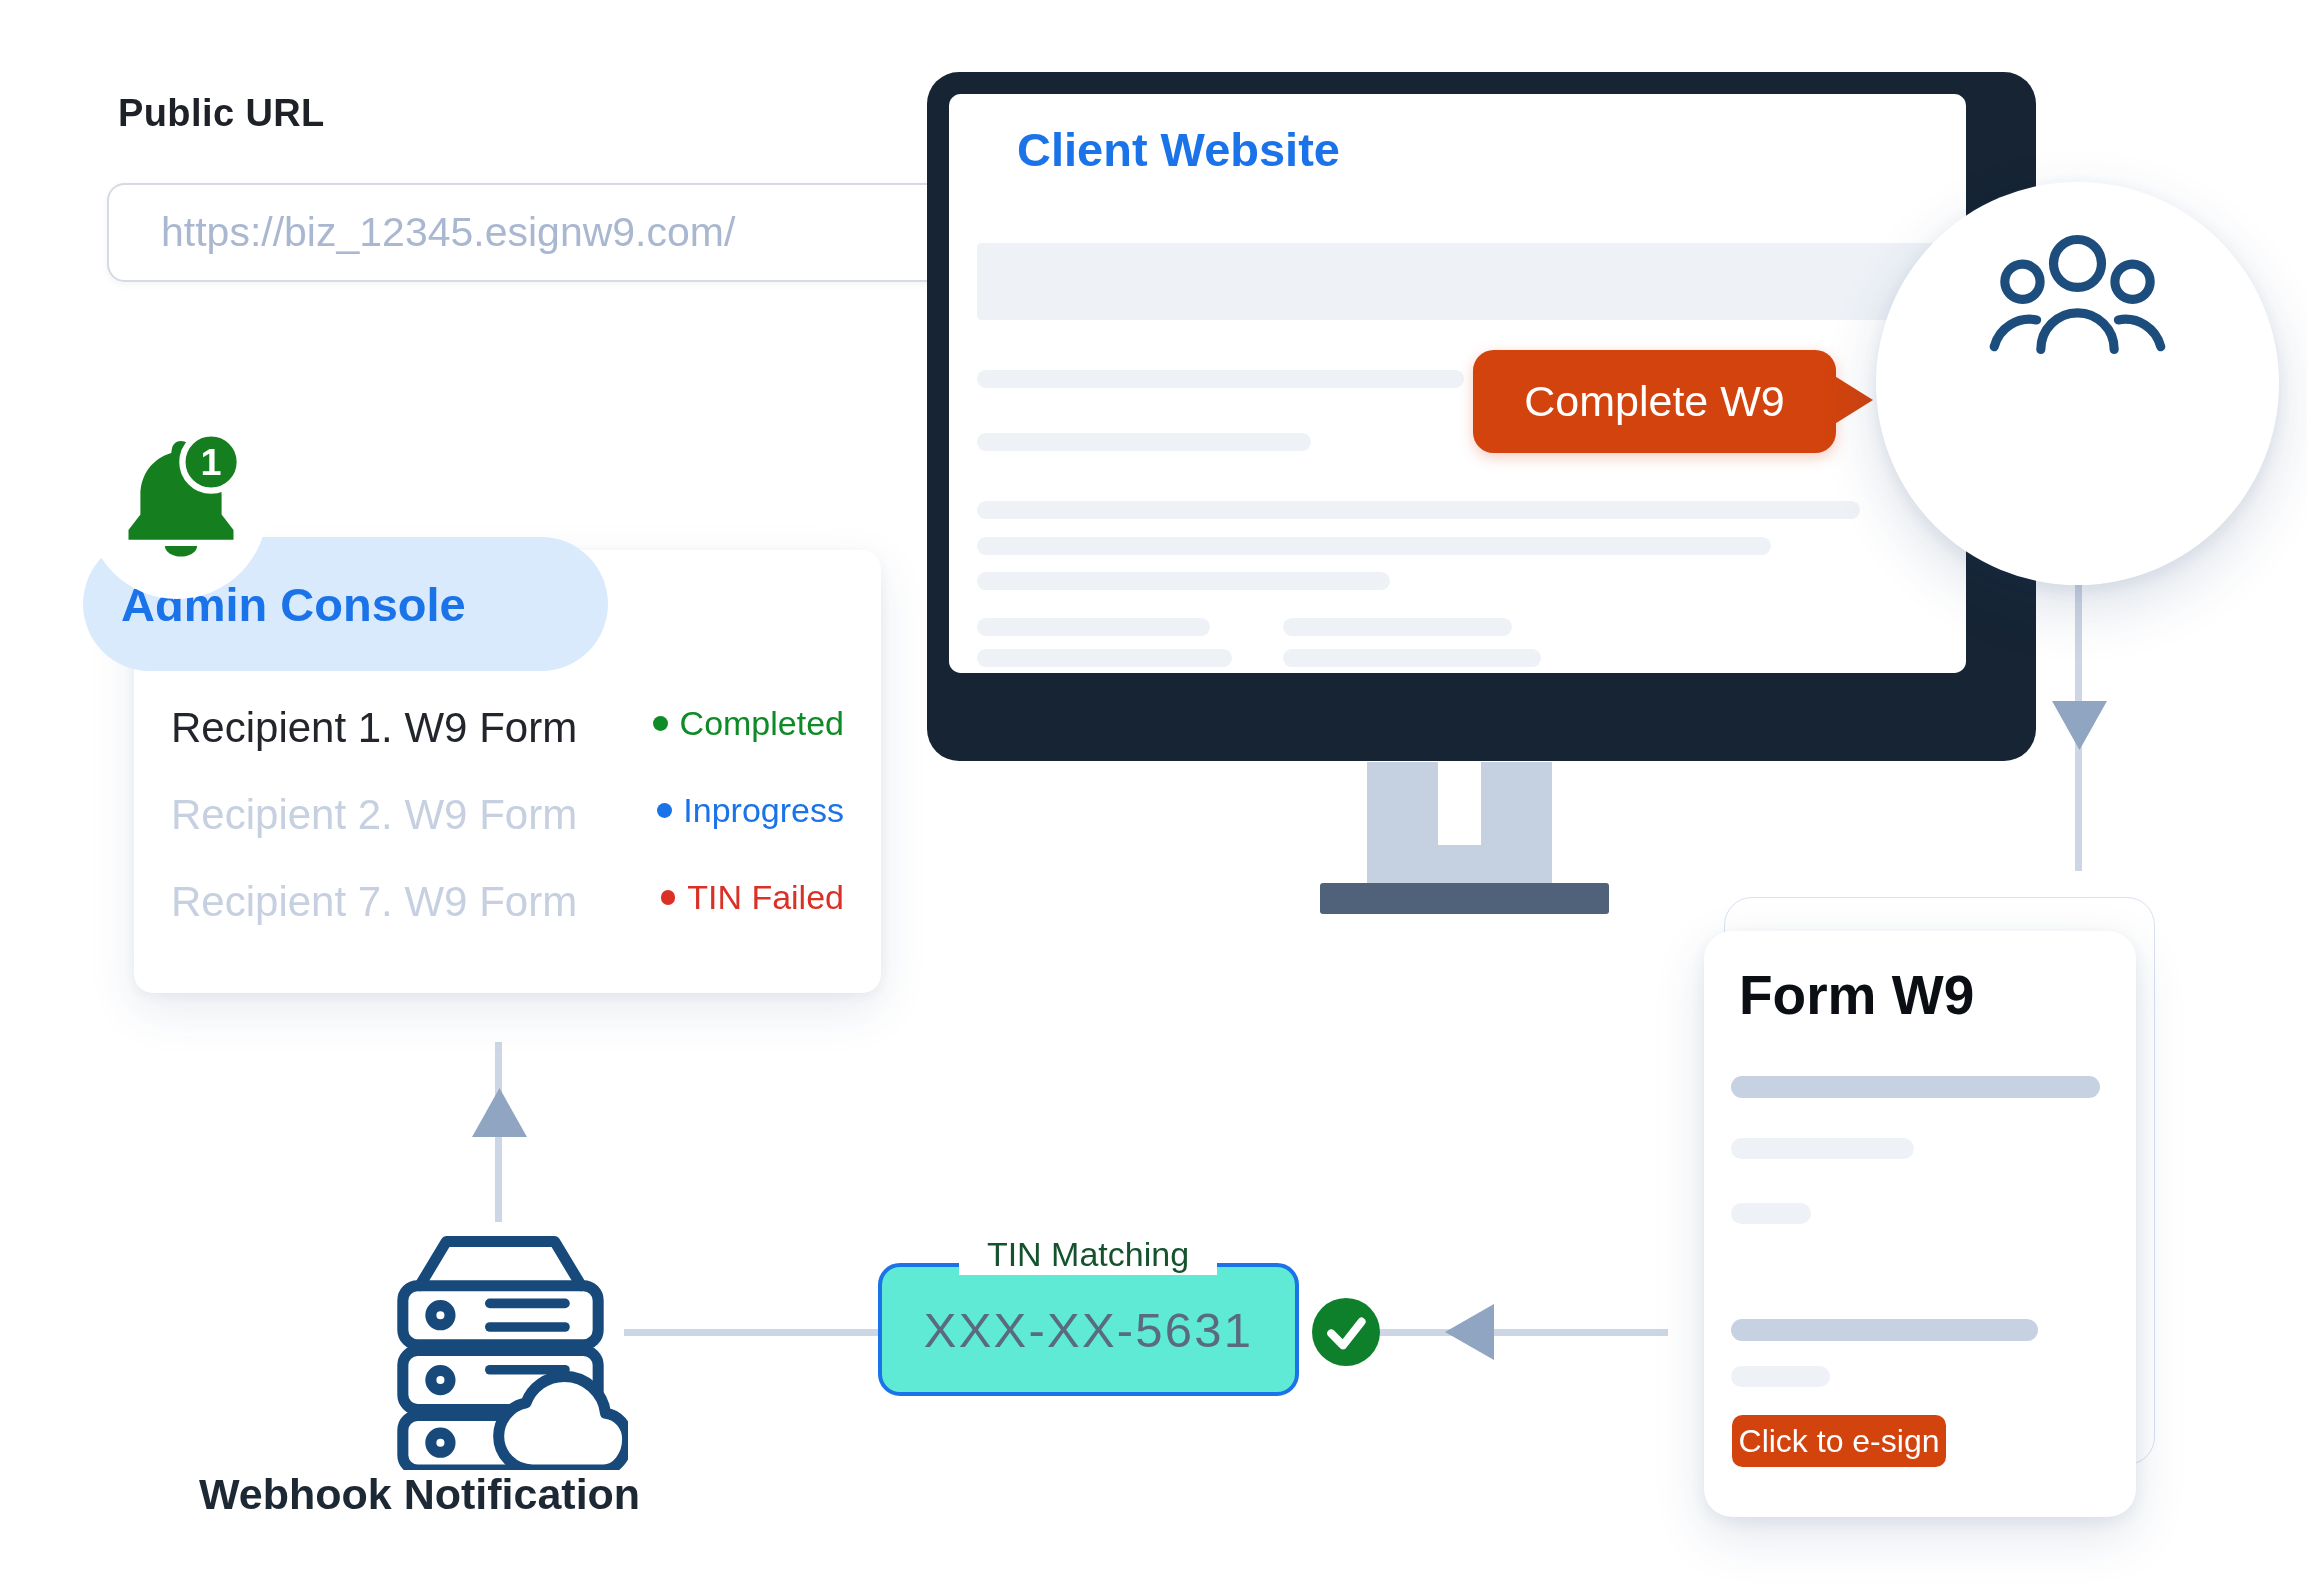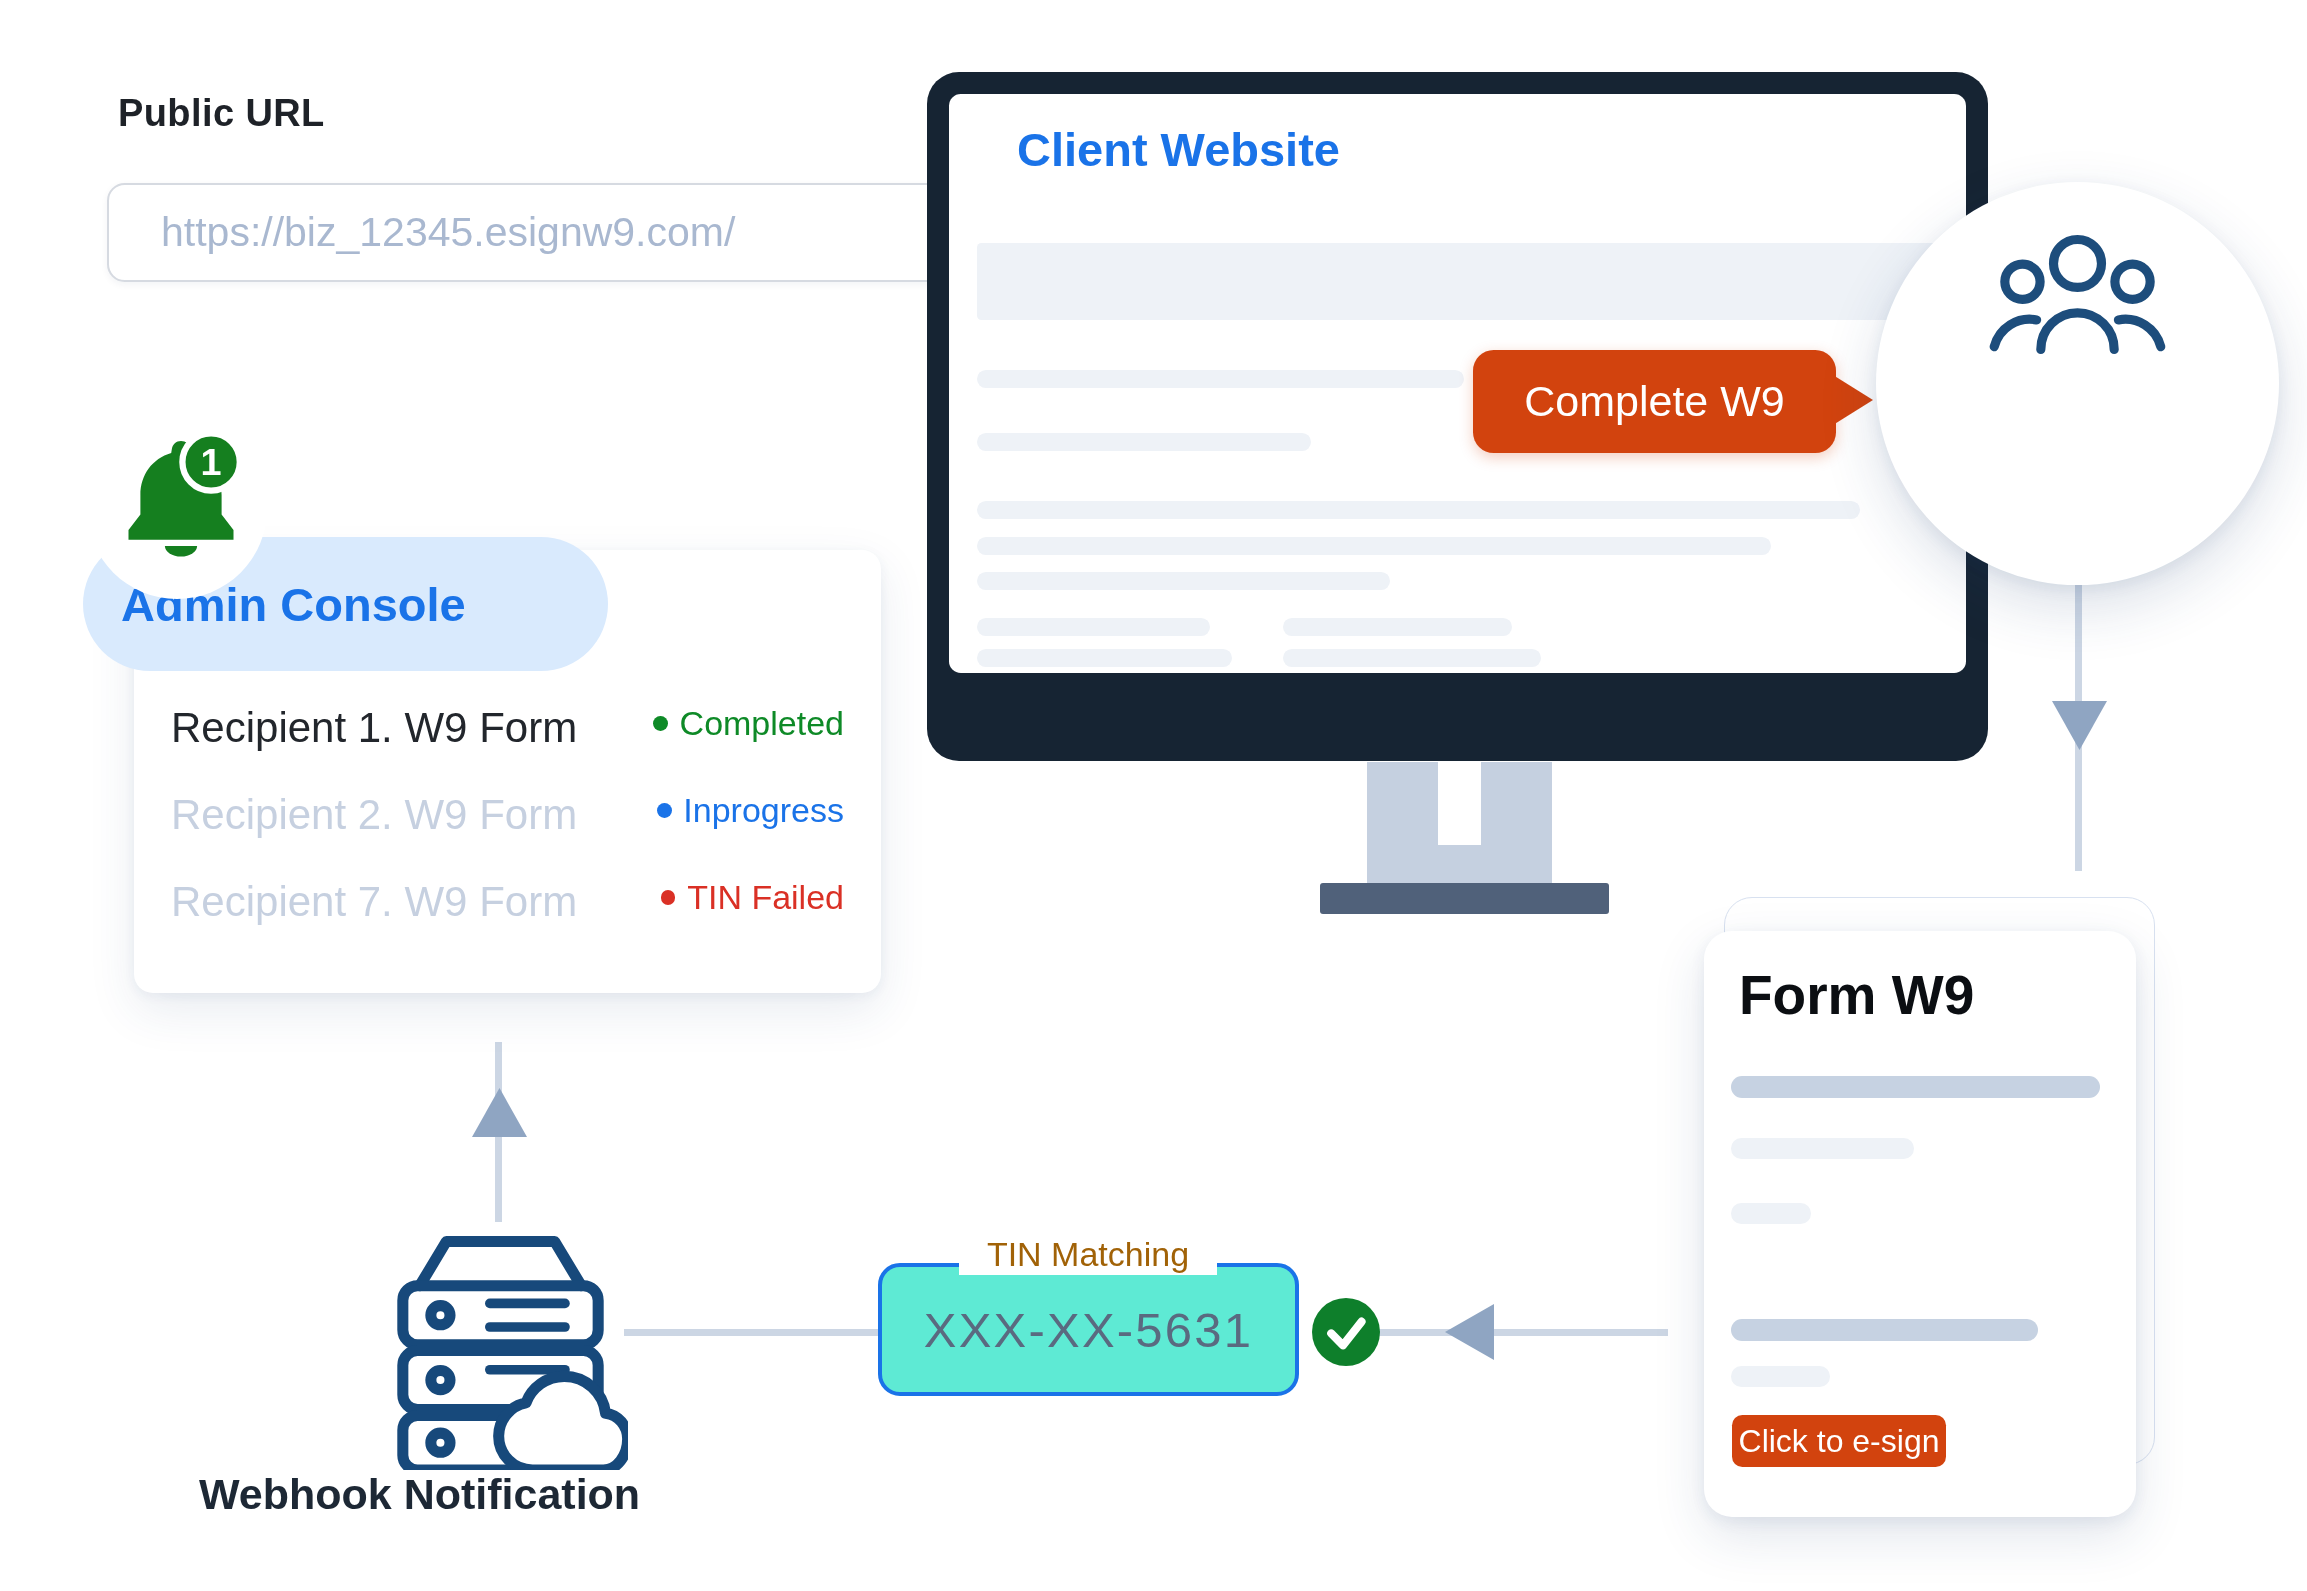--- a/index.html
+++ b/index.html
@@ -15,21 +15,21 @@
   .url-label{left:118px;top:92px;font-size:38px;font-weight:bold;color:#1e2228;letter-spacing:0.4px;}
   .url-input{
     left:107px;top:183px;width:858px;height:99px;box-sizing:border-box;
     border:2.2px solid #d6dae1;border-radius:17.7px;background:#fff;
     box-shadow:0 2.2px 7.4px rgba(20,40,80,.05);
     font-family:"Liberation Sans", sans-serif;
     font-size:41px;color:#a9b8d0;padding:0 0 0 52px;outline:none;
   }
 
   
-  .monitor{left:927px;top:72px;width:1061px;height:689px;background:#162433;border-radius:32px;z-index:1;}
+  .monitor{left:927px;top:72px;width:1061px;height:689px;background:#162433;border-radius:32px;z-index:1;padding-left:48px;}
   .screen{left:22px;top:22px;width:1017px;height:579px;background:#fff;border-radius:11.8px;overflow:hidden;}
   .cw-title{left:68px;top:28px;font-size:47px;font-weight:bold;color:#1a73e8;}
   .sk{background:#eef2f7;border-radius:8.9px;height:17.7px;}
   .hero{left:28px;top:149px;width:961px;height:77px;background:#eef2f7;border-radius:4.4px;}
   .cw-btn{
     left:1473px;top:350px;width:363px;height:103px;border-radius:20.7px;background:#d2430e;
     display:flex;align-items:center;justify-content:center;z-index:2;
     color:#fff;font-size:43px;box-shadow:0 4.4px 13.3px rgba(210,67,14,.25);
   }
   .cw-btn-tail{left:1833px;top:375px;width:40px;height:50px;background:#d2430e;
@@ -79,21 +79,21 @@
   
   .tin-box{
     left:878px;top:1263px;width:421px;height:133px;box-sizing:border-box;background:#5eead4;
     border:4.4px solid #1a73e8;border-radius:22px;z-index:2;
     display:flex;align-items:center;justify-content:center;
   }
   .tin-value{font-size:49px;color:#5a6a80;letter-spacing:2.2px;}
   .tin-label{
     left:959px;top:1234px;width:258px;height:41px;background:#fff;z-index:3;
     display:flex;align-items:center;justify-content:center;
-    font-size:34px;color:#a16207;
+    font-size:34px;color:#14532d;
   }
   .check-badge{left:1312px;top:1298px;width:68px;height:68px;border-radius:50%;background:#0e7f2b;z-index:2;
     display:flex;align-items:center;justify-content:center;}
 
   
   .w9-back{left:1724px;top:897px;width:431px;height:568px;border-radius:28px;background:#fff;
     border:1.5px solid #d8e1f0;z-index:1;box-sizing:border-box;}
   .w9-front{left:1690px;top:931px;width:432px;height:586px;border-radius:28px;background:#fff;z-index:2;
     box-shadow:0 19px 52px rgba(30,60,110,.13), 0 4.4px 14.8px rgba(30,60,110,.07);margin-left:14px;}
   .w9-title{left:35px;top:32px;font-size:55px;font-weight:bold;color:#0b0e12;}

